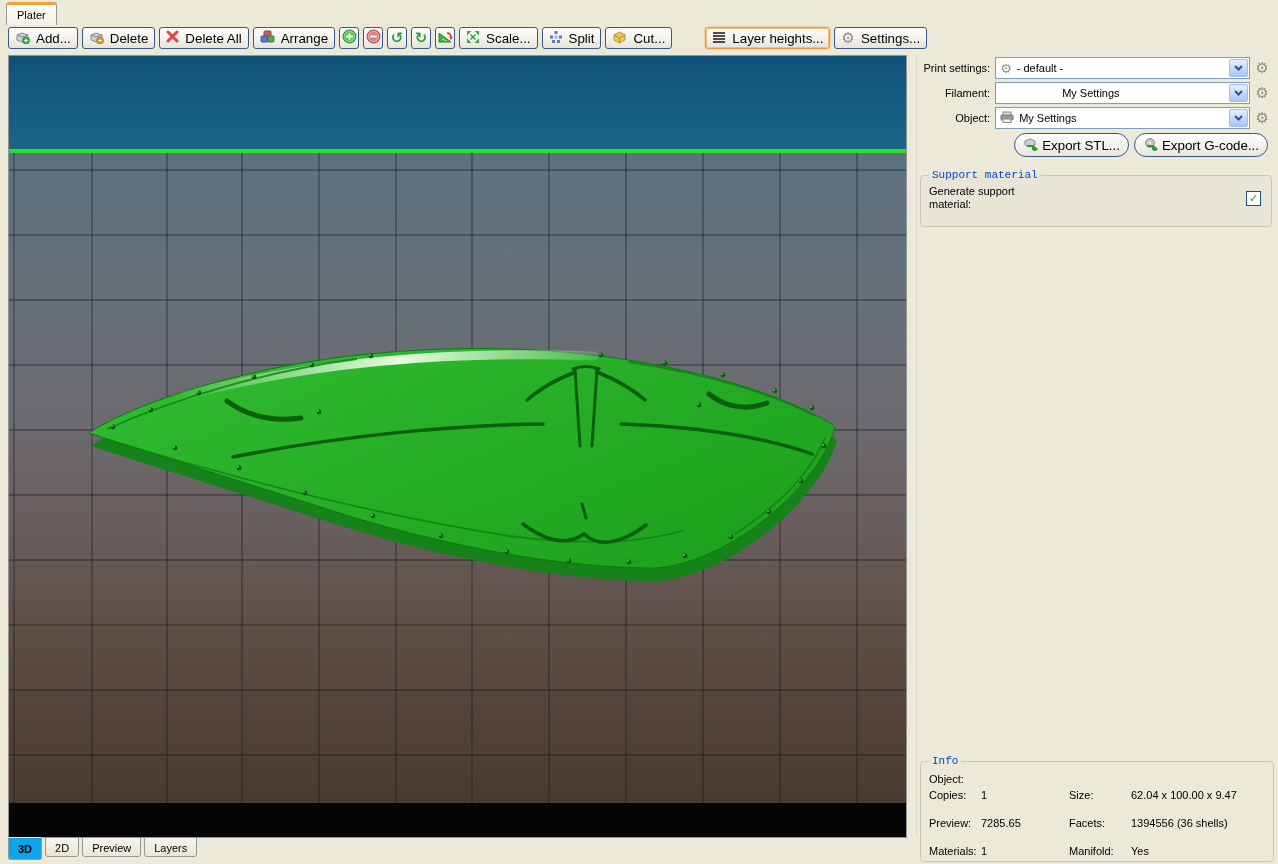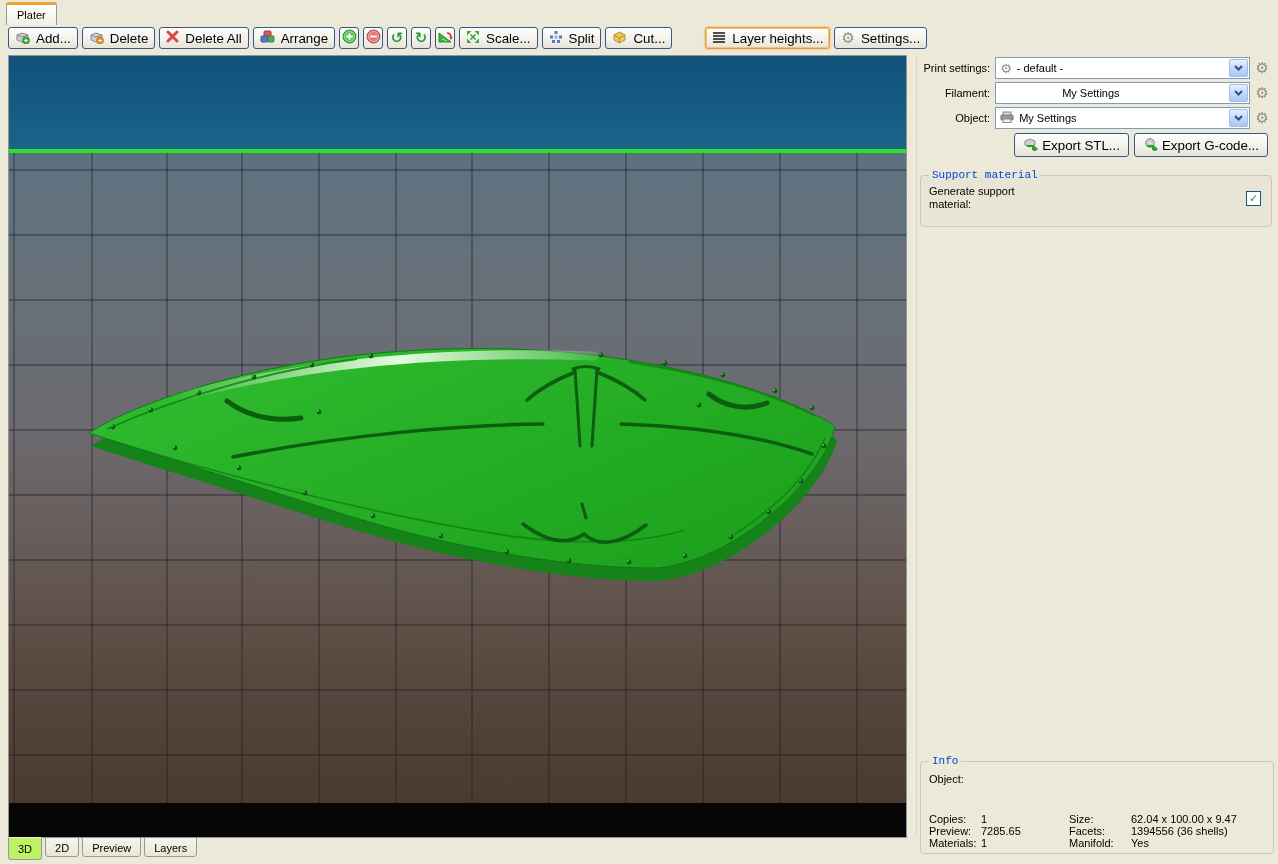--- a/index.html
+++ b/index.html
@@ -54,48 +54,48 @@
     background:linear-gradient(#e8f1fd,#cadcf8 45%,#a9c7f2);
     border:1px solid #9ebcf0;border-radius:2px;
     display:flex;align-items:center;justify-content:center;
   }
   .gear-btn{width:20px;height:20px;margin-left:3px;display:flex;align-items:center;justify-content:center;}
   .pad-left{padding-left:62px;}
   .export-row{display:flex;justify-content:flex-end;gap:5px;margin-top:4px;margin-right:4px;}
   .xbtn{
     height:24px;display:inline-flex;align-items:center;gap:4px;padding:0 8px;
     background:linear-gradient(#fefefe,#f1f0e9 60%,#e6e4d9);
-    border:1px solid #39588a;border-radius:3px;white-space:nowrap;
+    border:1px solid #39588a;border-radius:12px;white-space:nowrap;
   }
   fieldset{border:1px solid #cbc7b4;border-radius:4px;margin:0;padding:4px 8px 8px 8px;}
   fieldset legend{color:#0046d5;padding:0 3px;font-family:Liberation Mono, monospace;}
   .support-box{margin-top:12px;background:#e9e5d6;height:44px;}
   .support-inner{display:flex;align-items:center;}
   .support-lbl{width:110px;line-height:13px;}
   .checkbox{
     margin-left:auto;margin-right:2px;width:13px;height:13px;background:#fff;
     border:1px solid #1c5180;display:flex;align-items:center;justify-content:center;
     color:#1ca01c;font-weight:bold;font-size:11px;line-height:1;
   }
 
   
   .info-box{position:absolute;left:920px;top:755px;width:336px;padding-bottom:4px;}
   .obj-row{display:flex;align-items:center;margin-top:2px;}
   .obj-row .lbl{width:40px;}
   .obj-combo{width:296px;}
-  .stats{display:grid;grid-template-columns:52px 88px 62px auto;row-gap:0;margin-top:28px;}
+  .stats{display:grid;grid-template-columns:52px 88px 62px auto;row-gap:16px;margin-top:4px;}
 
   
   .view-tabs{position:absolute;left:8px;top:837px;display:flex;gap:3px;align-items:flex-start;}
   .vtab{
     height:17px;padding:1px 9px 0 9px;display:flex;align-items:center;
     background:linear-gradient(#f7f5eb,#e9e6d6);
     border:1px solid #919b9c;border-radius:0 0 3px 3px;
   }
-  .vtab.active{height:20px;background:#bef264;border-top-color:#ece9d8;}
+  .vtab.active{height:20px;background:#0ea5e9;border-top-color:#ece9d8;font-weight:bold;}
 </style>
 </head>
 <body>
 
 <div class="plater-tab">
   <span>Plater</span>
 </div>
 
 <div class="toolbar">
 

